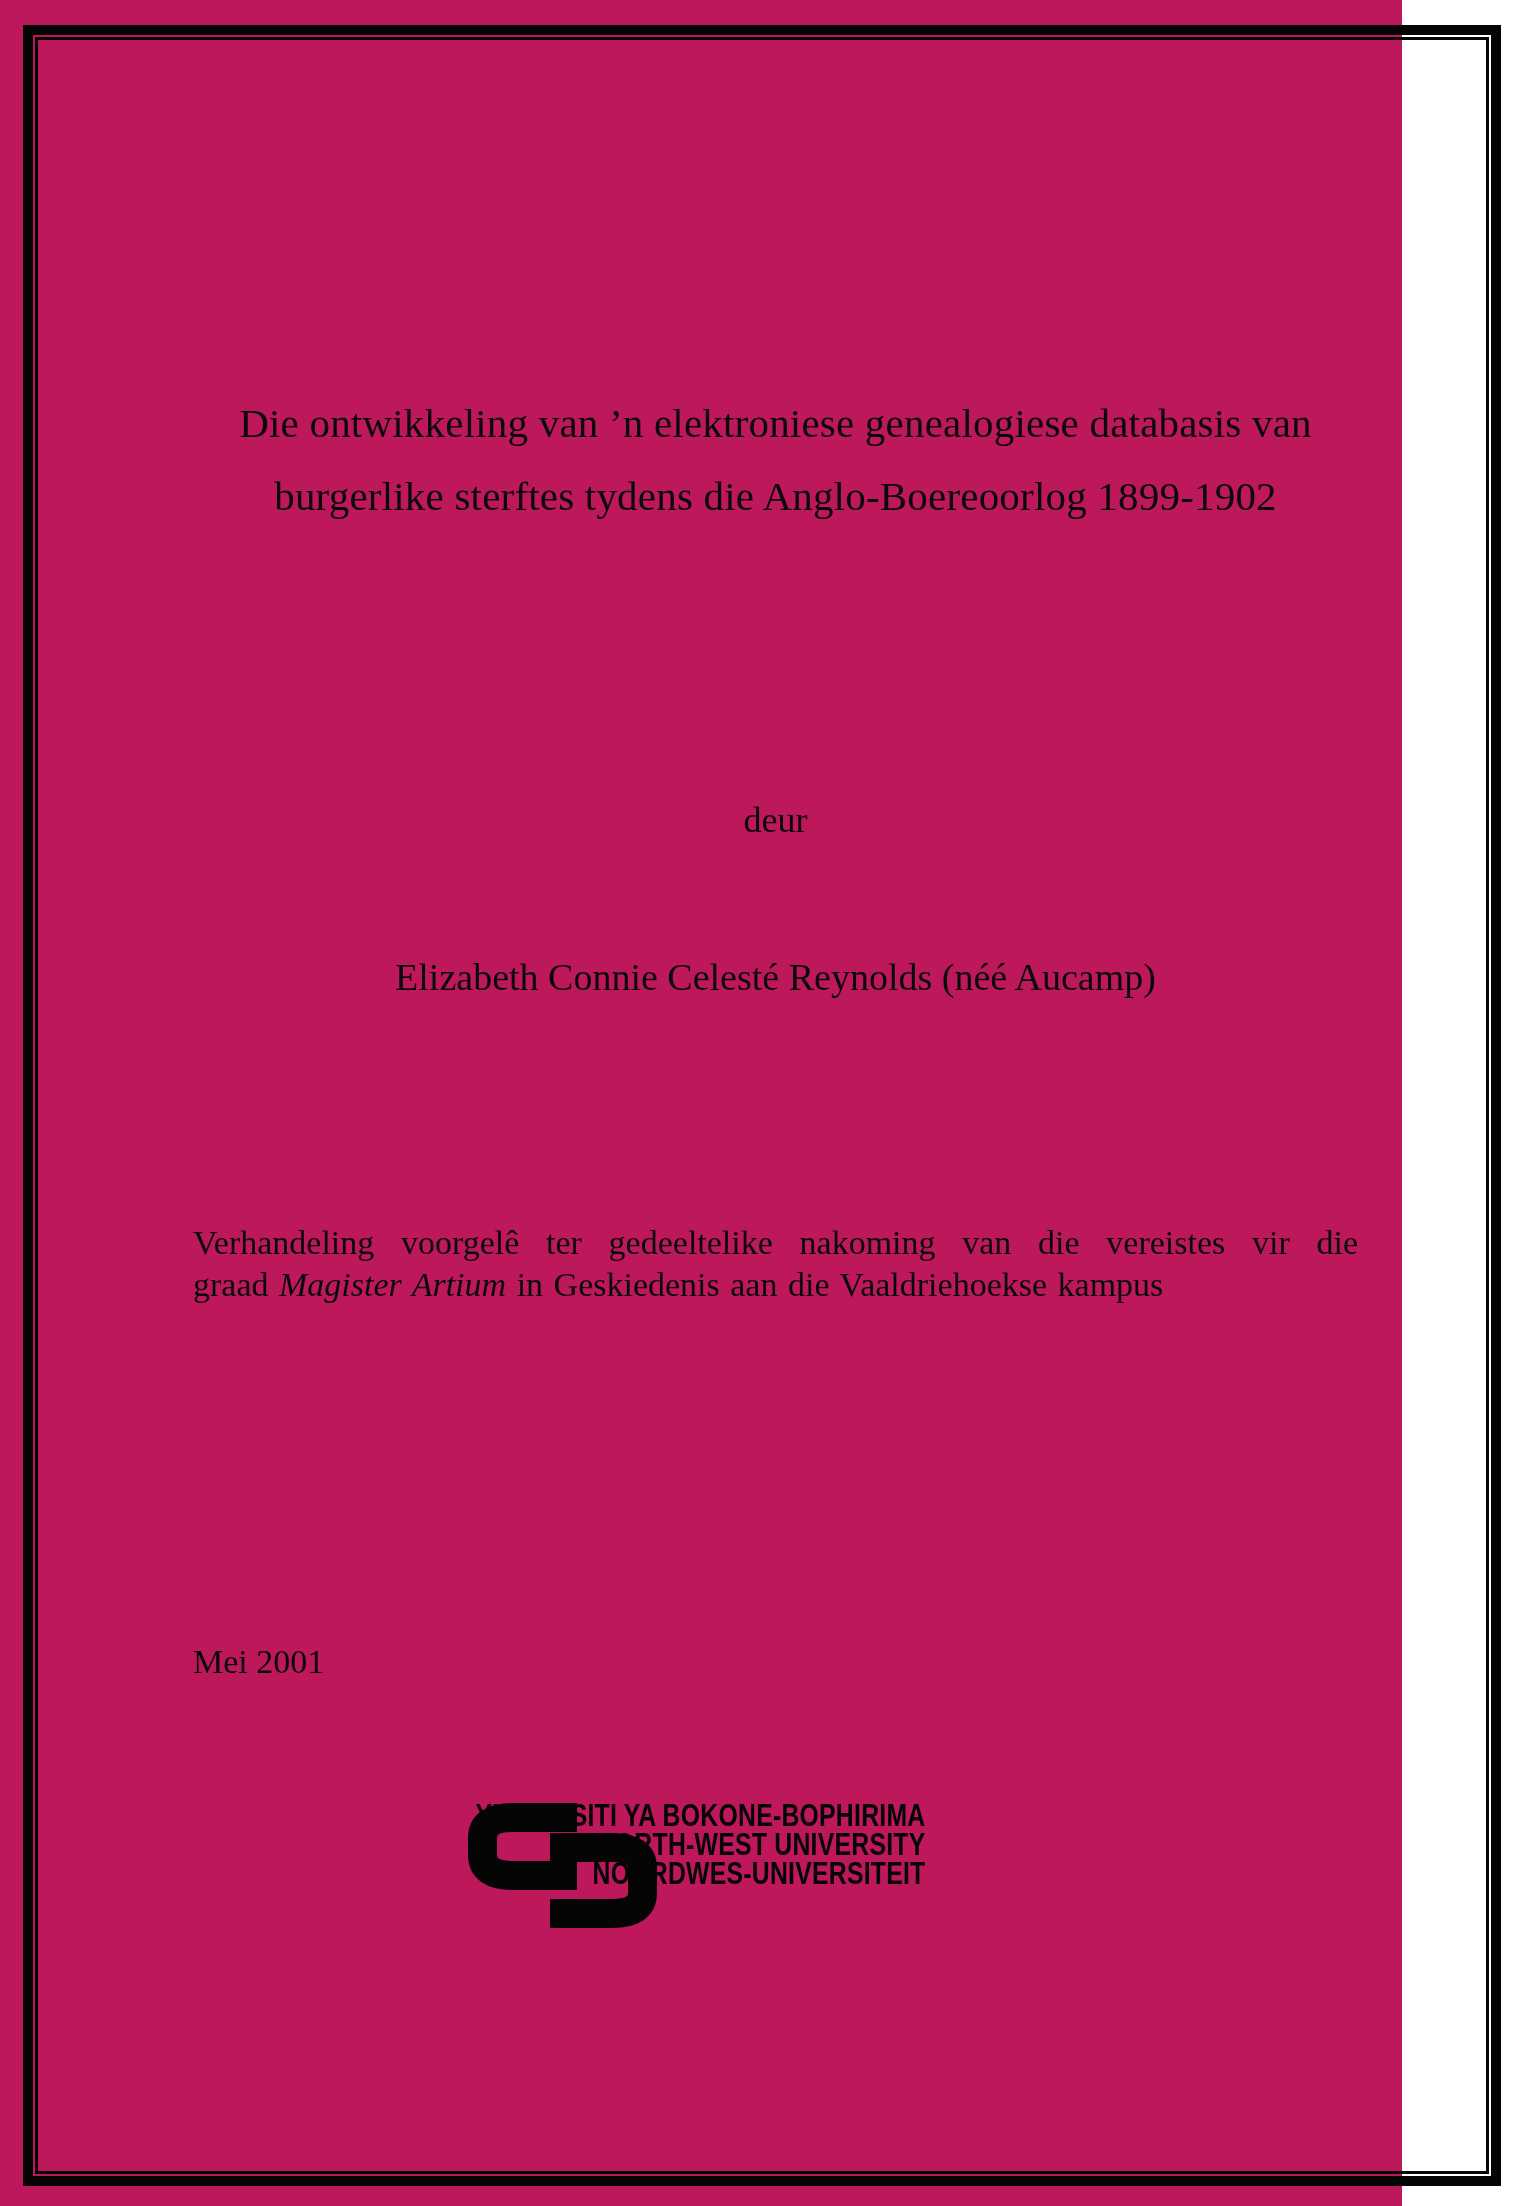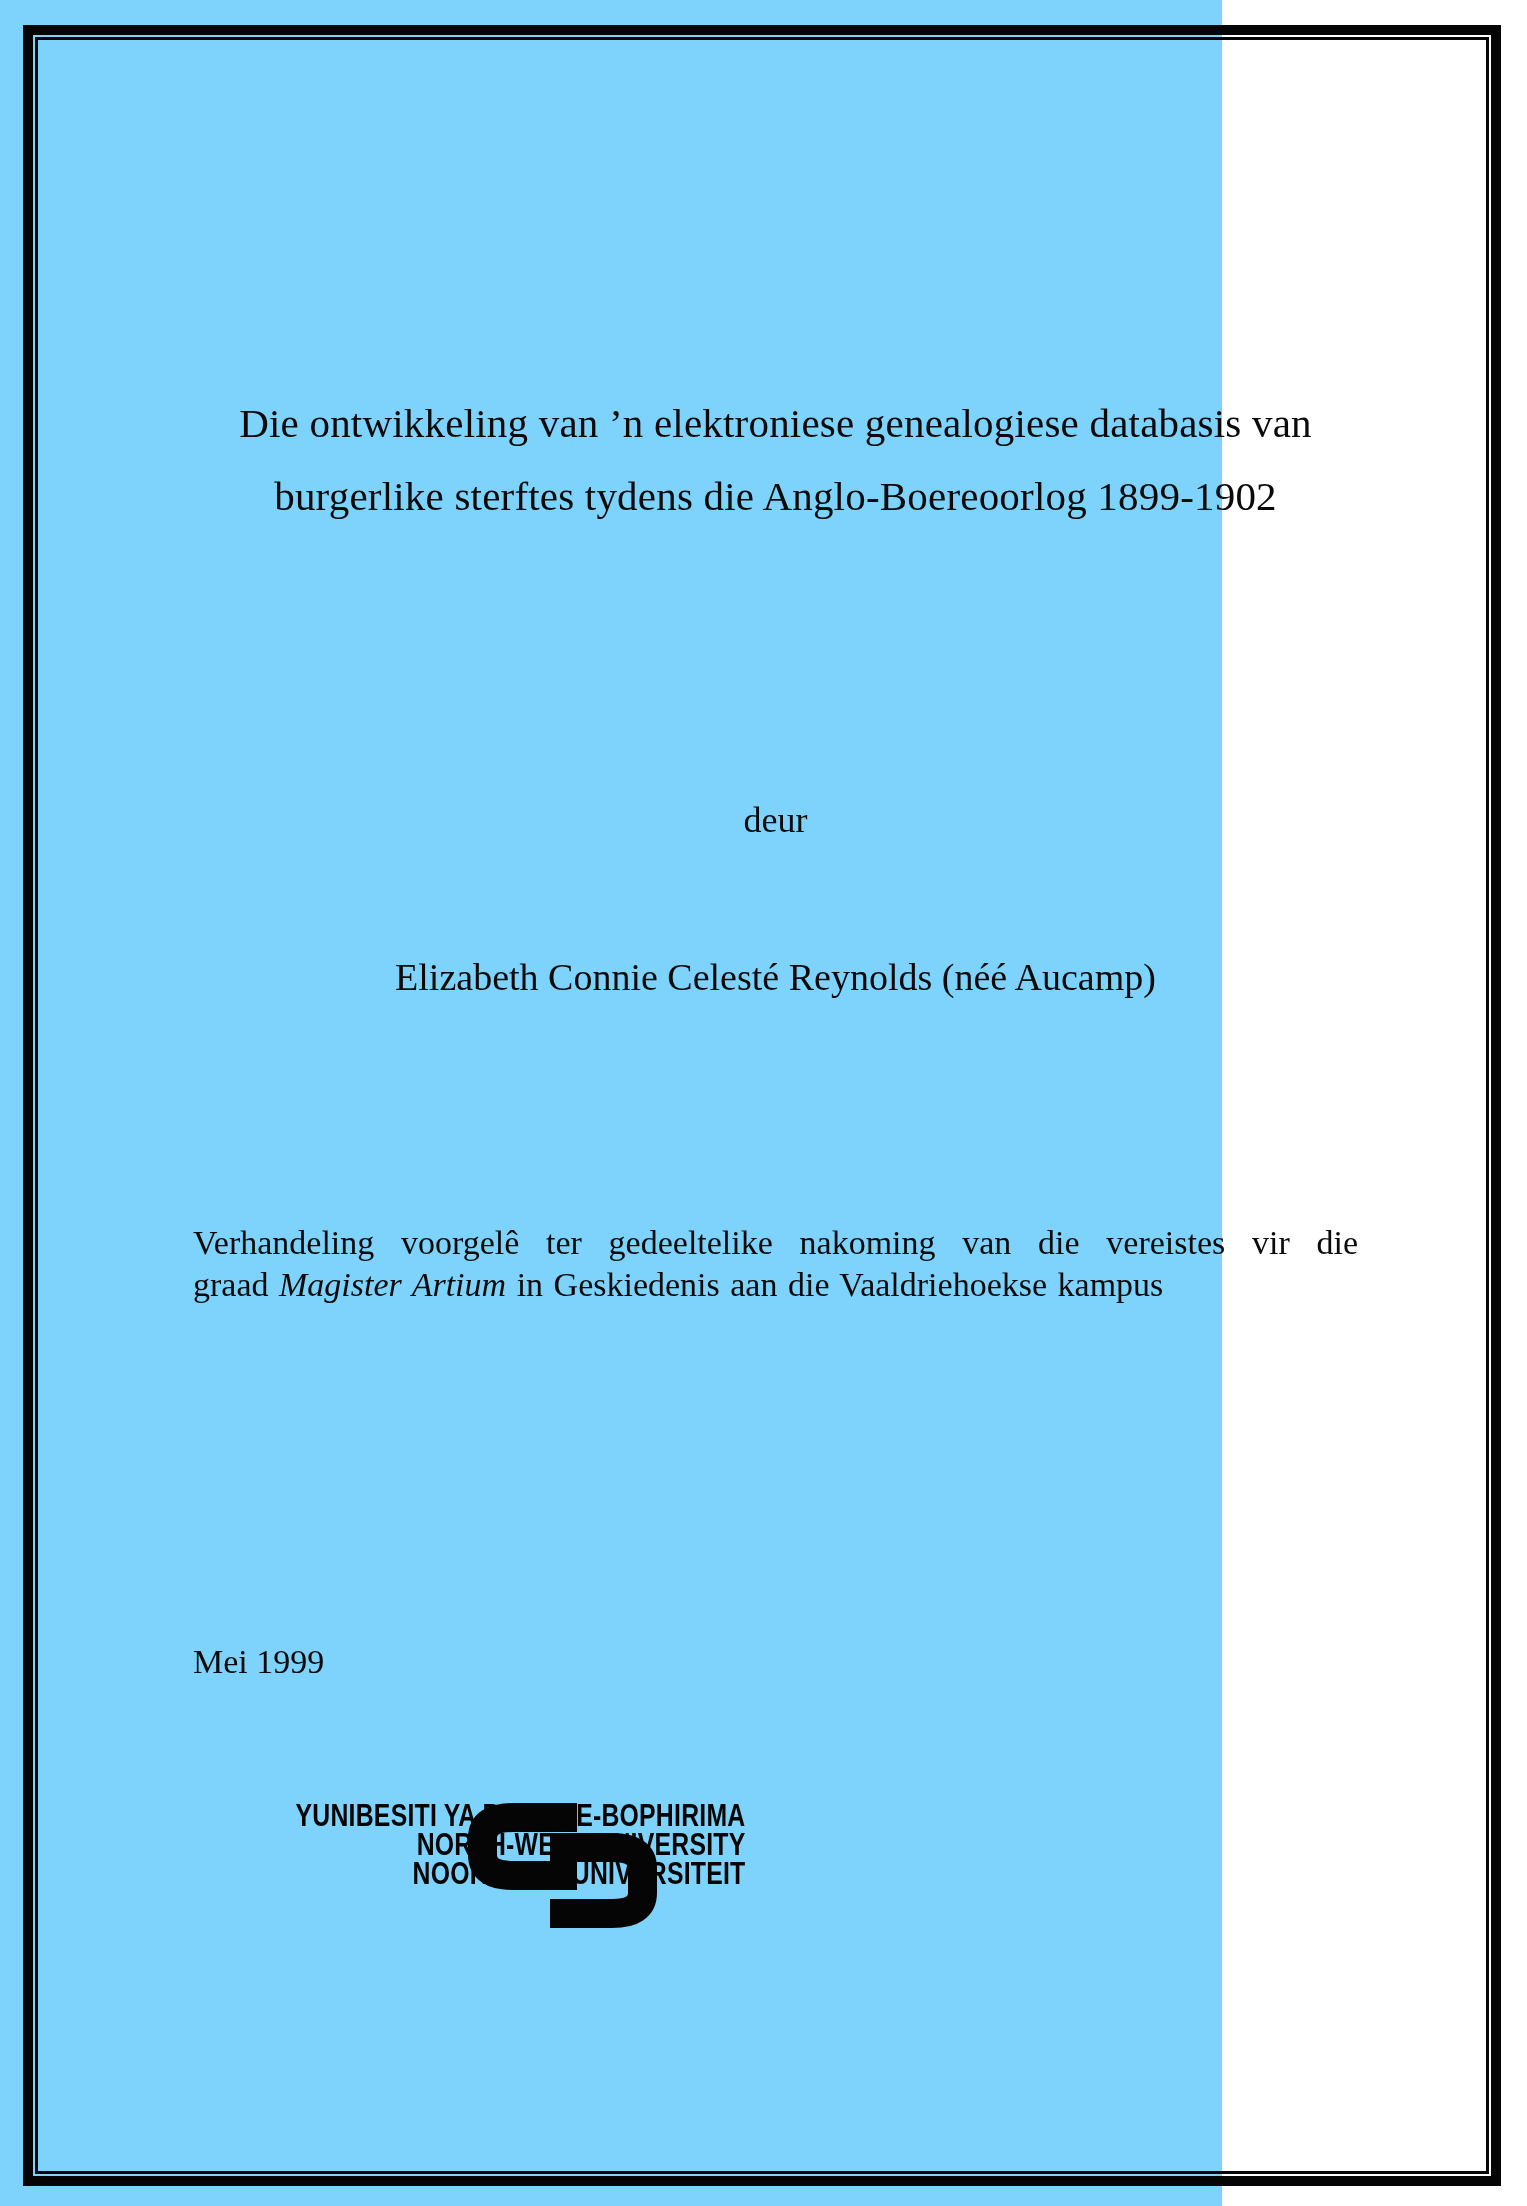--- a/index.html
+++ b/index.html
@@ -6,23 +6,23 @@
     margin: 0;
     padding: 0;
     width: 1527px;
     height: 2206px;
     background: #ffffff;
     overflow: hidden;
   }
   .page {
     position: absolute;
     left: 0; top: 0;
-    width: 1222px;
+    width: 1402px;
     height: 2206px;
-    background: #7dd3fc;
+    background: #be185d;
     font-family: "Liberation Serif", "DejaVu Serif", serif;
     color: #0a0a0a;
   }
   
   .frame-outer {
     position: absolute;
     left: 23px; top: 25px;
     width: 1478px; height: 2161px;
     box-sizing: border-box;
     border: 10px solid #050505;
@@ -116,21 +116,21 @@
   <div class="col author">Elizabeth Connie Celesté Reynolds (néé Aucamp)</div>
 
   <div class="col byline">deur</div>
 
   <div class="col desc">
     <div class="dl1">Verhandeling voorgelê ter gedeeltelike nakoming van die vereistes vir die</div>
     <div class="dl2"><span>graad </span><span class="italic">Magister Artium</span><span> in Geskiedenis aan die Vaaldriehoekse kampus</span></div>
   </div>
 
   <div class="col supervisor-block">
-    <div>Mei 1999</div>
+    <div>Mei 2001</div>
   </div>
 
   <svg class="logo-mark" width="196" height="128" viewBox="0 0 196 128" aria-hidden="true">
     <path d="M 114 17.5 H 50 Q 19.5 17.5 19.5 38 V 55 Q 19.5 75.5 50 75.5 H 114" fill="none" stroke="#050505" stroke-width="29" stroke-linecap="butt"></path>
     <path d="M 87 47.5 H 149 Q 179.5 47.5 179.5 68 V 93 Q 179.5 113.5 149 113.5 H 87" fill="none" stroke="#050505" stroke-width="29" stroke-linecap="butt"></path>
   </svg>
 
   <div class="logo-text">
     <div>YUNIBESITI YA BOKONE-BOPHIRIMA</div>
     <div>NORTH-WEST UNIVERSITY</div>

